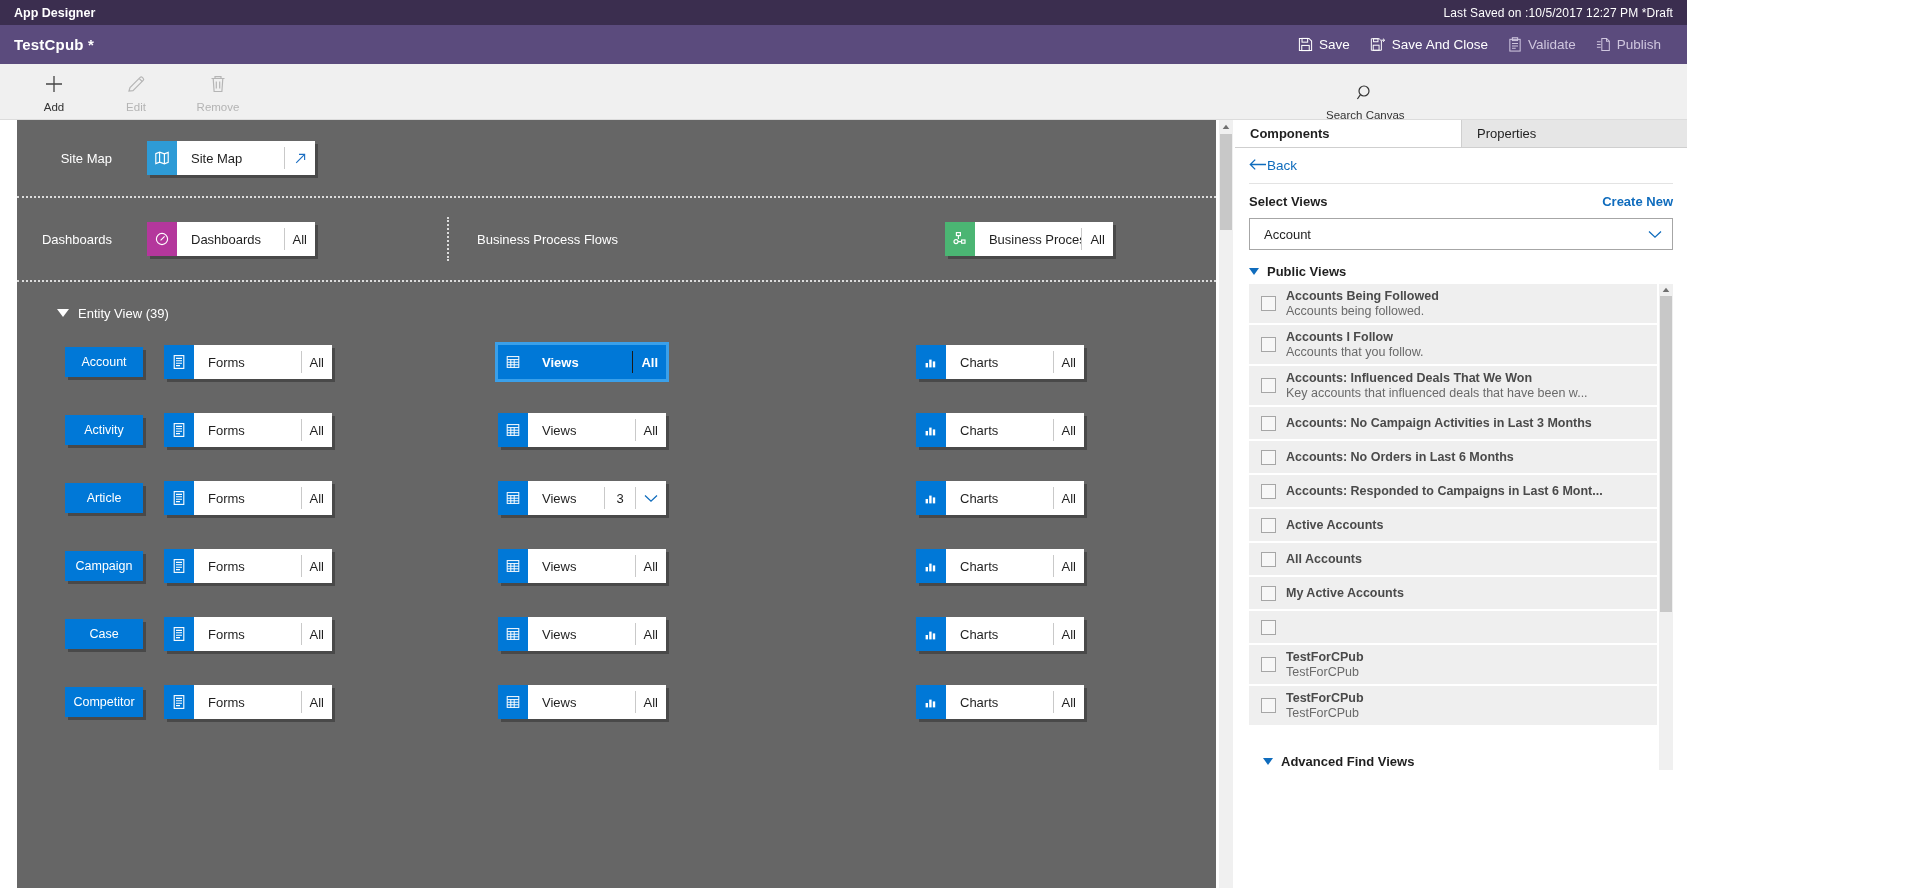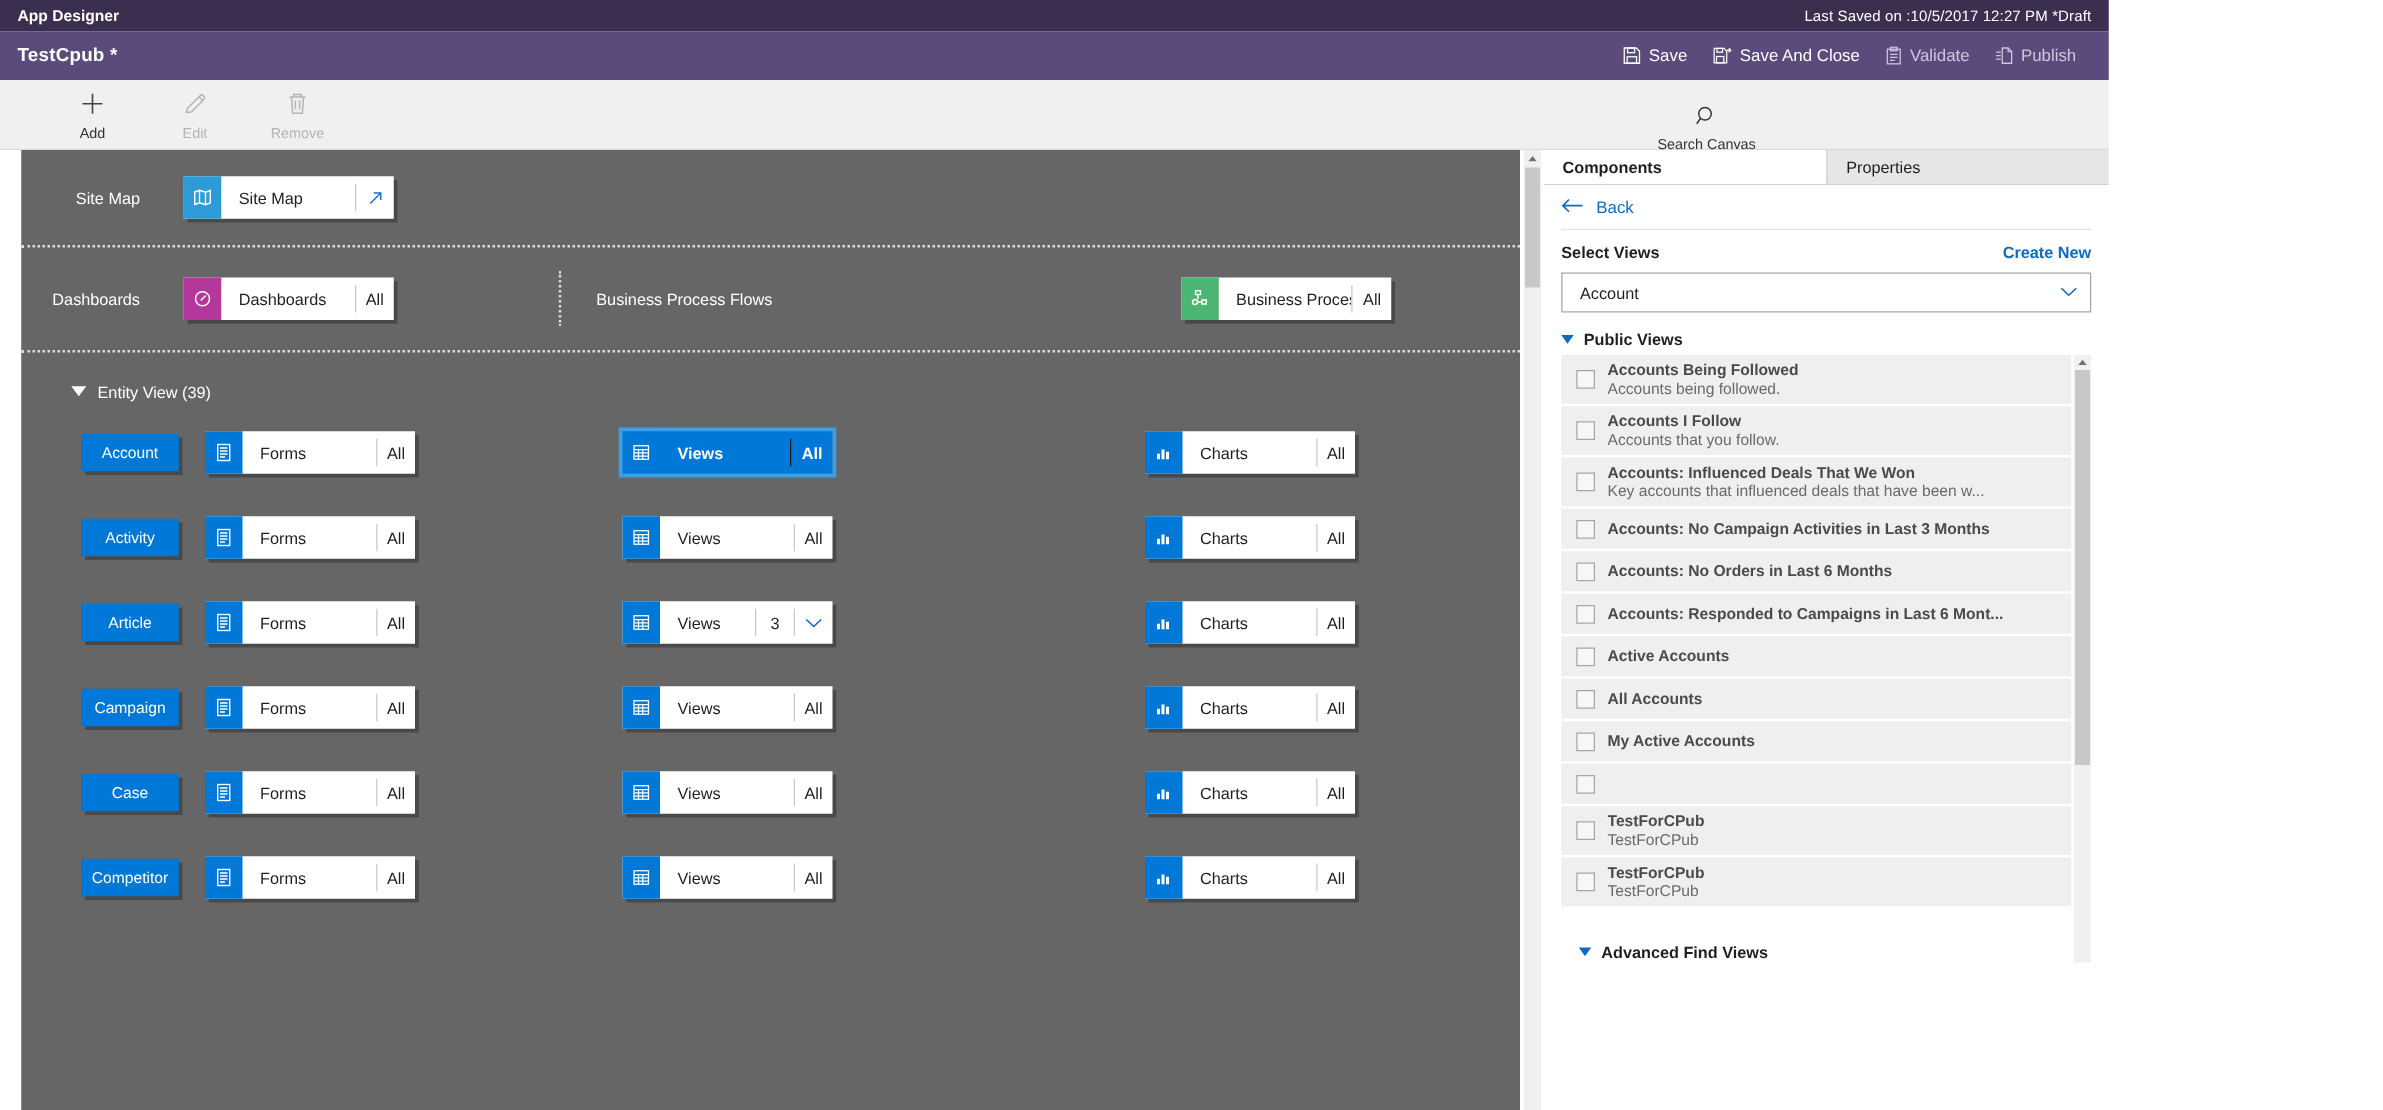--- a/index.html
+++ b/index.html
@@ -33,21 +33,21 @@
   .cmd-btn {
     display: flex; gap: 6px;
     font-size: 13.5px; color: #fff; cursor: pointer; white-space: nowrap;
   }
   .cmd-btn.disabled { color: #cfc6de; }
   .cmd-btn svg { display:block; }
 
   
   .ribbon {
     height: 56px; background: #f0f0f0; border-bottom: 1px solid #dcdcdc;
-    display: flex; align-items: center; position: relative; padding-left: 20px;
+    display: flex; align-items: center; position: relative;
   }
   .ribbon-group { display: flex; align-items: flex-start; padding-left: 26px; gap: 26px; }
   .rib-btn {
     width: 56px; display:flex; flex-direction: column; align-items: center; gap: 2px;
     cursor: pointer; padding-top: 2px;
   }
   .rib-btn .lbl { font-size: 11.5px; color: #333; }
   .rib-btn.disabled .lbl { color: #b4b4b4; }
   .rib-btn.disabled svg { opacity: .42; }
   .search-canvas {
@@ -132,21 +132,21 @@
   .rtabs { display: flex; height: 28px; border-bottom: 1px solid #cfcfcf; }
   .rtab {
     flex: 1 1 50%; display: flex; align-items: center; padding-left: 15px;
     font-size: 13px; color: #1f1f1f; cursor: pointer; background: #fff;
   }
   .rtab.active { font-weight: bold; background: #fff; border-bottom: 1px solid #fff; }
   .rtab.inactive { background: #e6e6e6; border-left: 1px solid #cfcfcf; }
 
   .rbody { padding: 0 14px; }
   .back-row {
-    display: flex; align-items: center; gap: 10px; height: 36px;
+    display: flex; align-items: center; height: 36px;
     color: #0f6cbd; font-size: 13.5px; cursor: pointer; border-bottom: 1px solid #e3e3e3;
   }
   .sel-row { display: flex; align-items: center; height: 34px; }
   .sel-label { font-size: 13px; font-weight: bold; color: #1f1f1f; }
   .sel-row .spacer { flex: 1 1 auto; }
   .create-new { font-size: 13px; color: #0f6cbd; font-weight: bold; cursor: pointer; }
   .dropdown {
     height: 32px; border: 1px solid #a6a6a6; display: flex; align-items: center;
     padding: 0 10px 0 14px; cursor: pointer; background: #fff;
   }

